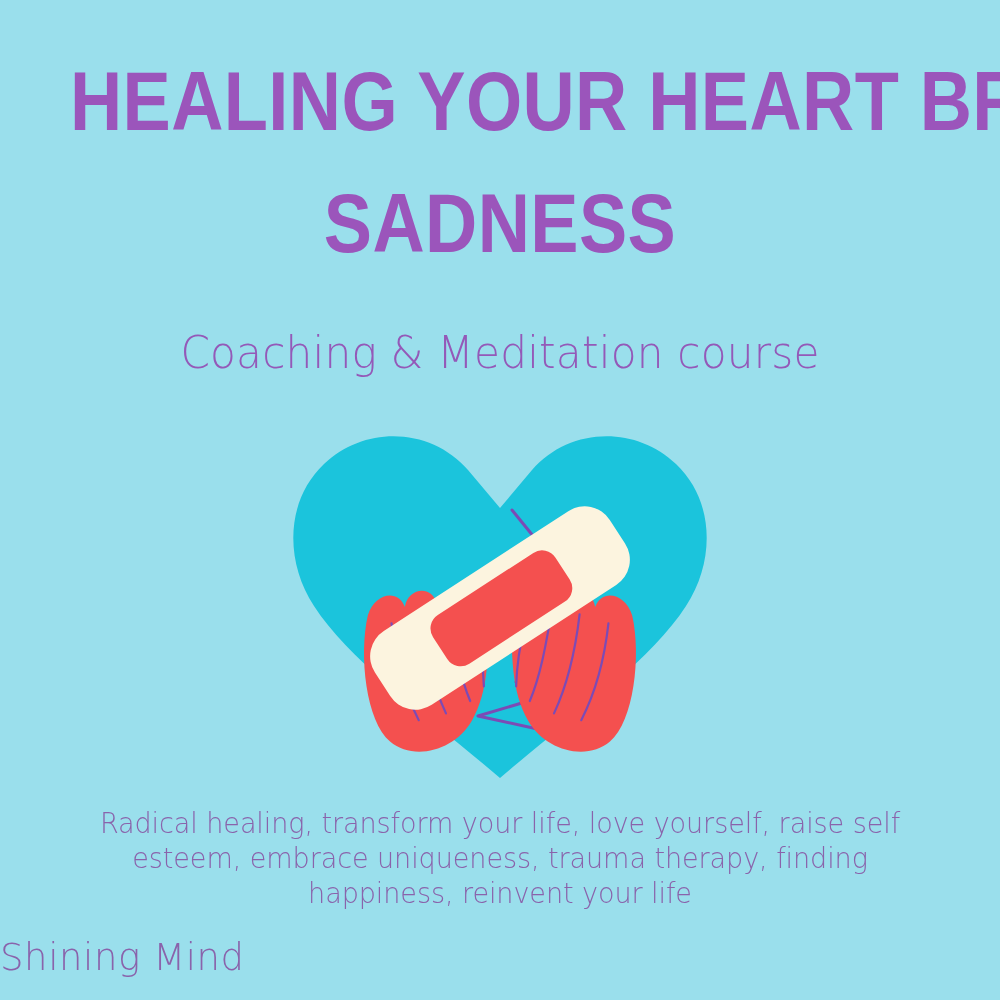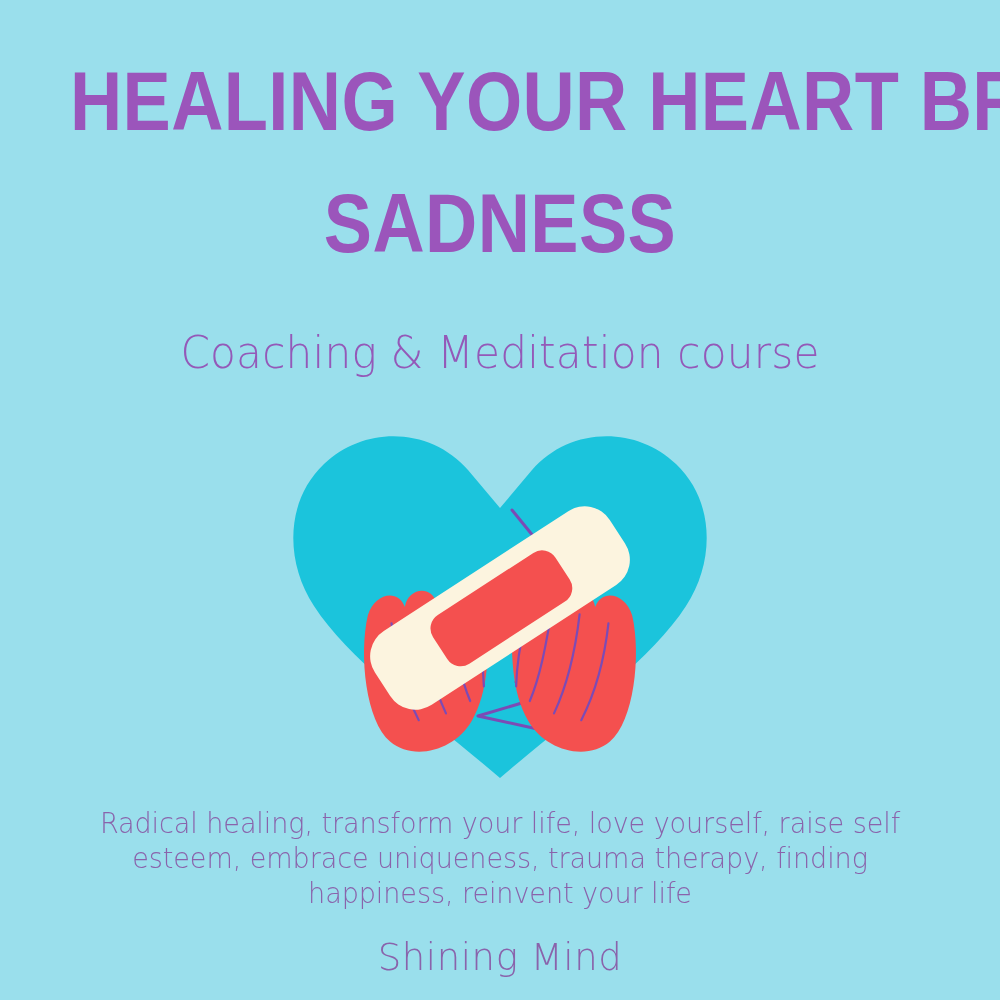--- a/index.html
+++ b/index.html
@@ -93,21 +93,21 @@
     transform: scaleX(0.95);
     transform-origin: center center;
   }
 
   
   .author {
     position: absolute;
     left: 0;
     top: 934px;
     width: 1000px;
-    text-align: center;
+    text-align: left;
     color: #8a63ab;
     font-family: "DejaVu Sans", sans-serif;
     font-weight: 300;
     font-size: 37px;
     line-height: 48px;
     letter-spacing: 0.6px;
     white-space: nowrap;
   }
 </style>
 </head>

